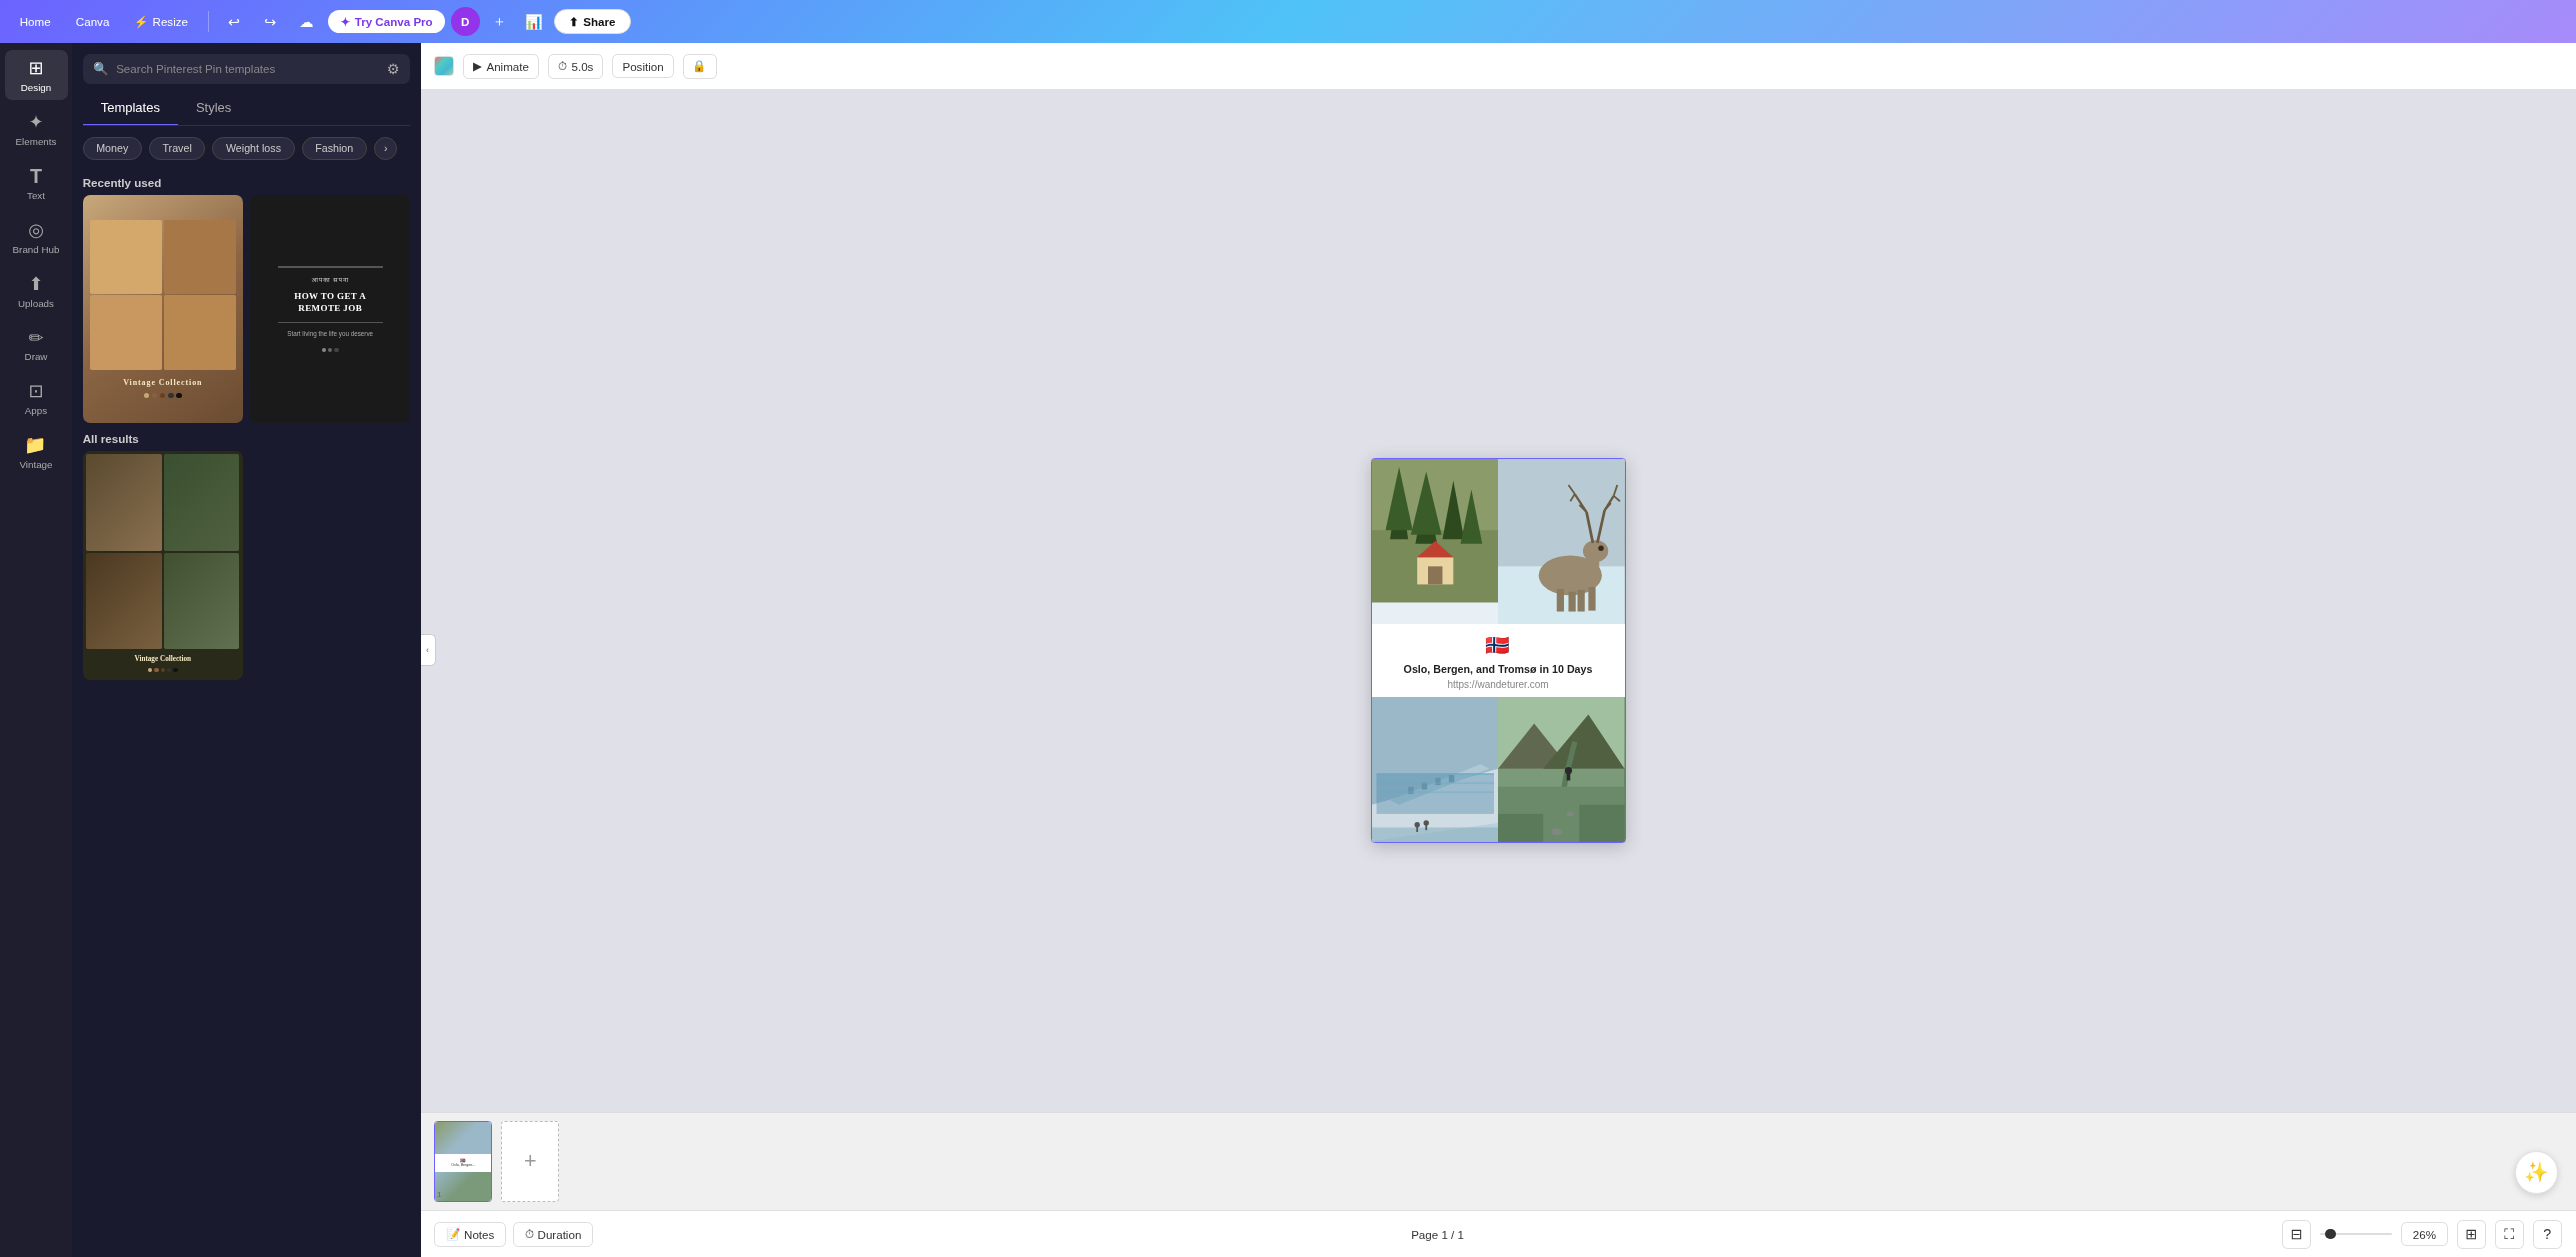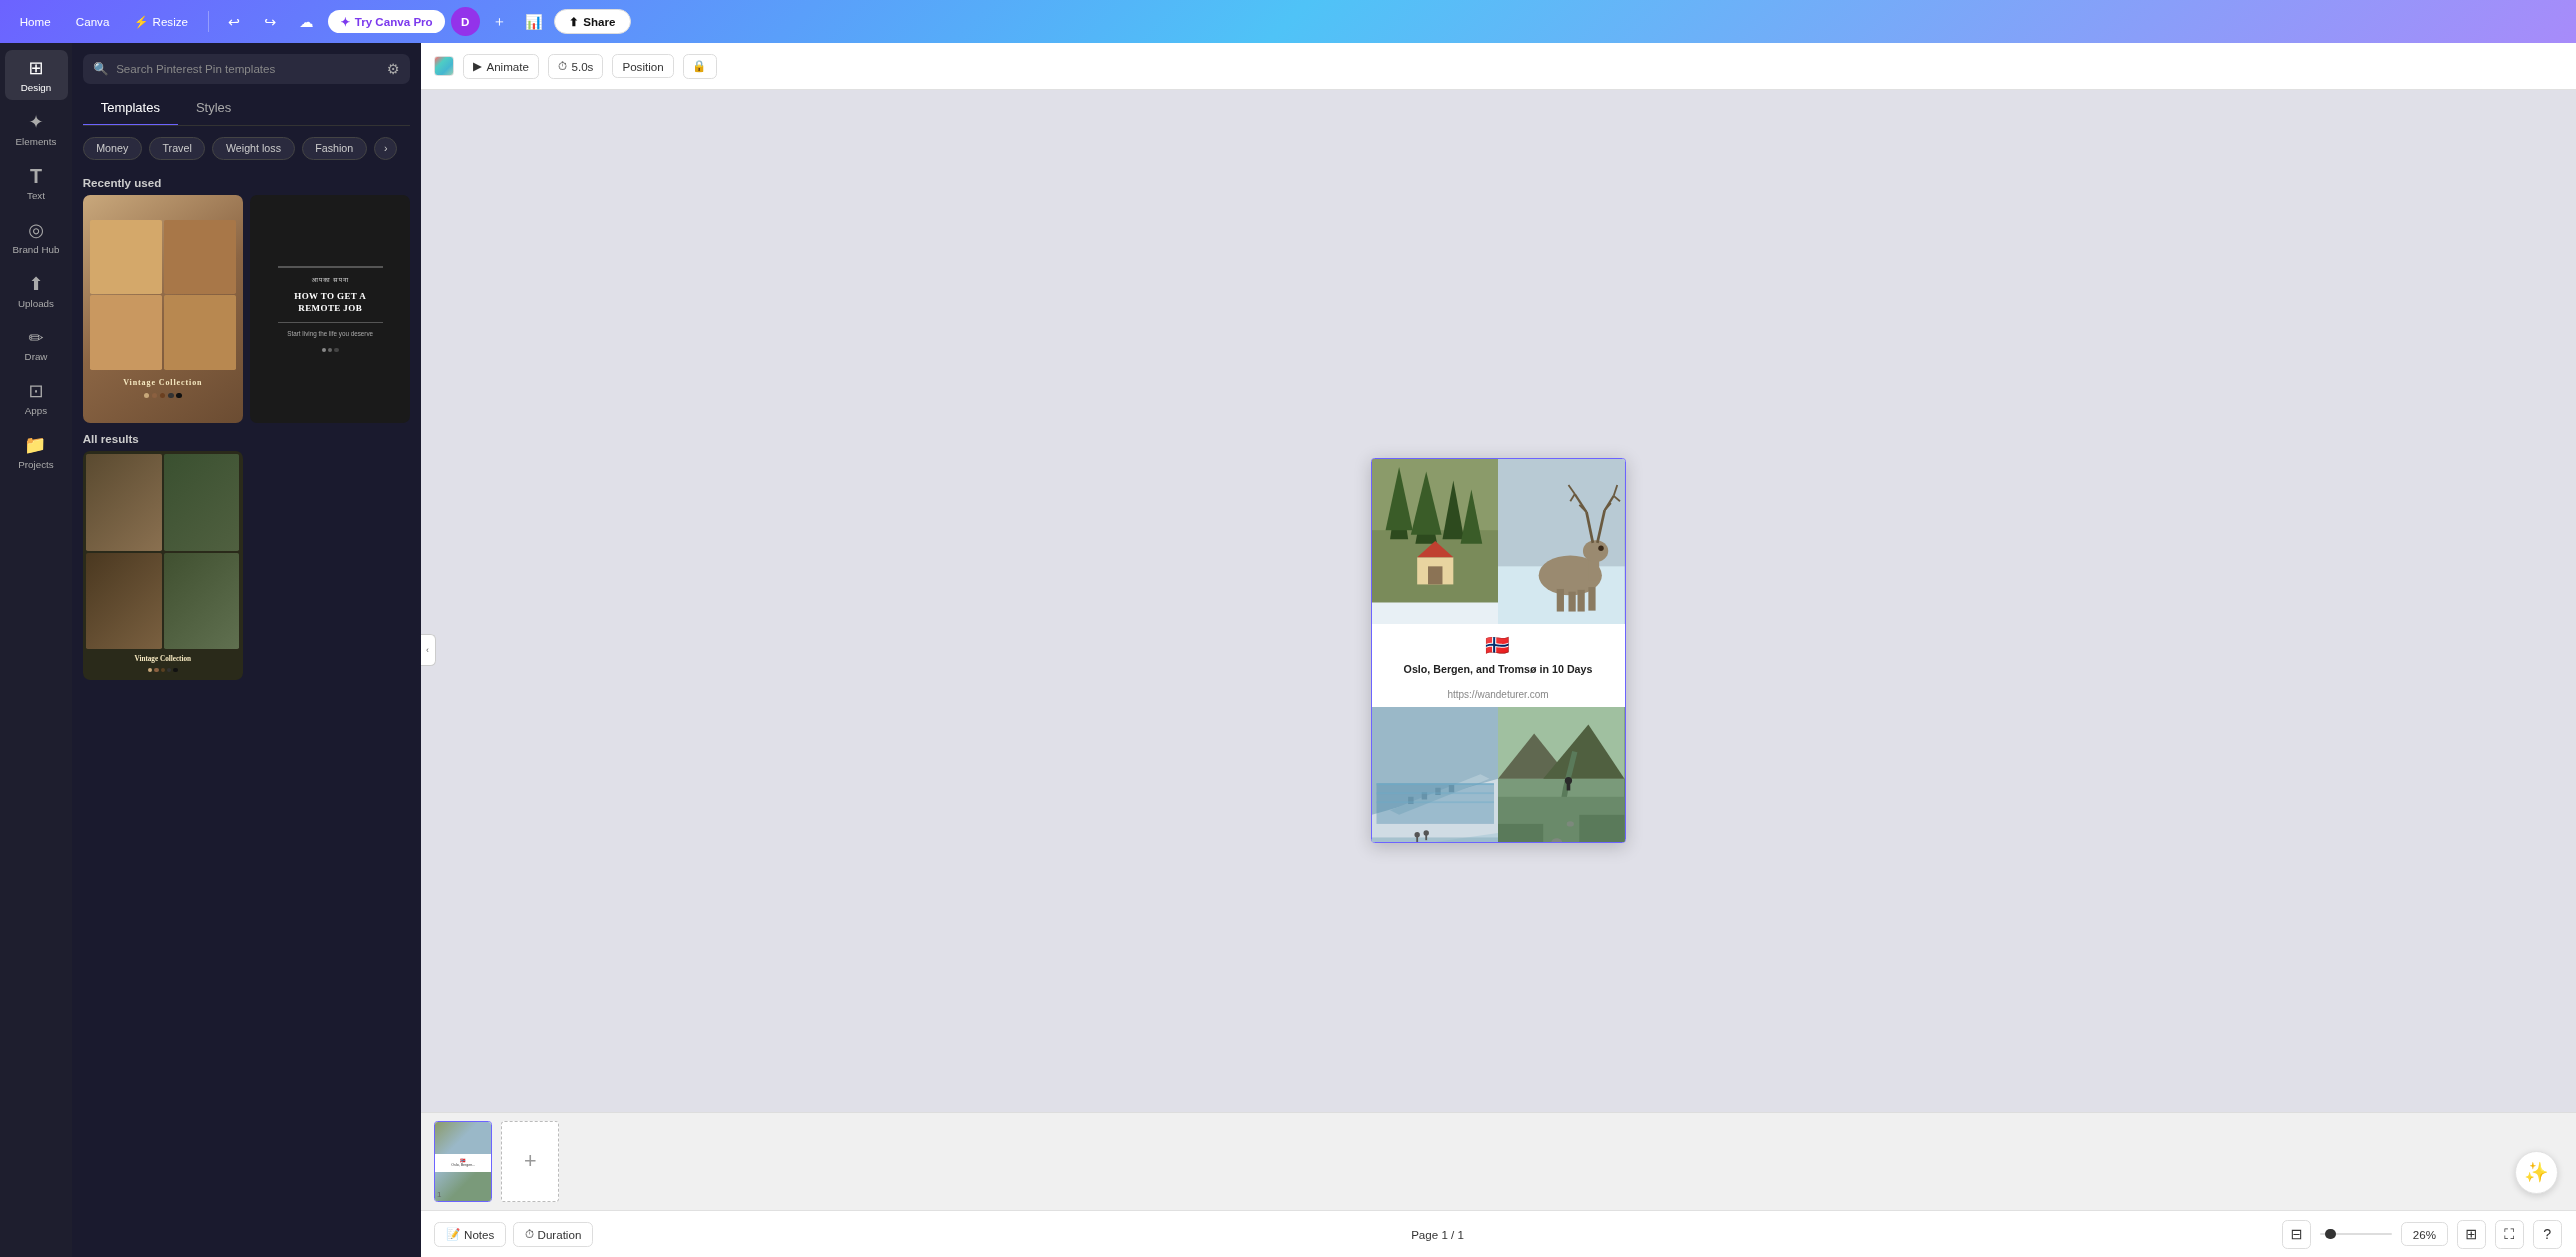--- a/index.html
+++ b/index.html
@@ -147,21 +147,21 @@
     .design-photo-right {
       background: linear-gradient(180deg, #b8c8d4 0%, #9eb0b8 50%, #c8d4d8 100%);
       position: relative; overflow: hidden;
     }
 
     .design-text-section {
       padding: 10.7px 14.3px 7.2px; background: white;
     }
     .norway-flag { font-size: 19.7px; display: block; text-align: center; margin-bottom: 5.4px; }
     .design-title {
-      text-align: center; font-size: 10.7px; font-weight: 700; color: #222; margin-bottom: 14px;
+      text-align: center; font-size: 10.7px; font-weight: 700; color: #222; margin-bottom: 4px;
     }
     .design-url { text-align: center; font-size: 10px; color: #888; }
 
     .design-bottom-photos {
       display: grid; grid-template-columns: 1fr 1fr; height: 157px;
     }
     .design-photo-bl {
       background: linear-gradient(135deg, #4a6741 0%, #8cb4c8 50%, #5a8090 100%);
       position: relative; overflow: hidden;
     }
@@ -286,21 +286,21 @@
   <div class="sidebar-item">
     <span class="sidebar-icon">✏</span>
     <span>Draw</span>
   </div>
   <div class="sidebar-item">
     <span class="sidebar-icon">⊡</span>
     <span>Apps</span>
   </div>
   <div class="sidebar-item">
     <span class="sidebar-icon">📁</span>
-    <span>Projects</span>
+    <span>Vintage</span>
   </div>
 </div>
 
 <div id="panel">
   <div id="search-bar">
     <div class="search-wrap">
       <span style="color:#aaa;font-size:12.5px;">🔍</span>
       <input class="search-input" type="text" placeholder="Search Pinterest Pin templates" style="">
       <button class="filter-btn">⚙</button>
     </div>

